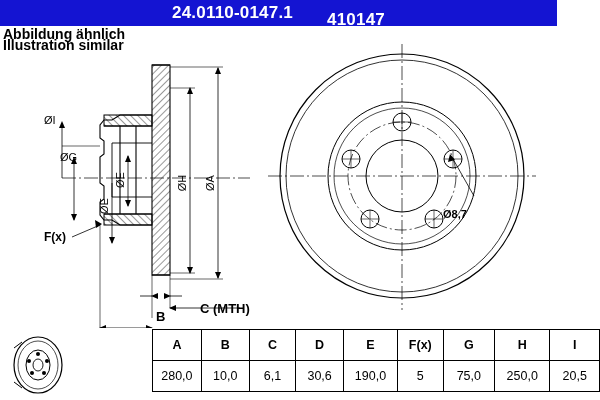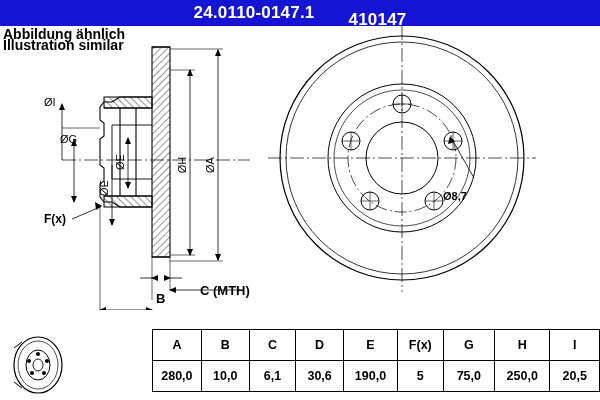--- a/index.html
+++ b/index.html
@@ -8,56 +8,55 @@
     background:#ffffff;
     font-family:"Liberation Sans", sans-serif;
     color:#000;
     position:relative;
     overflow:hidden;
   }
   #root{position:relative;width:600px;height:400px;}
 
   
   .header{
-    position:absolute;left:0;top:0;width:600px;height:26px;
+    position:absolute;left:0;top:0;width:557px;height:26px;
     background:#1414d2;
     display:flex;align-items:center;justify-content:center;
   }
   .header .t1{
     color:#fff;font-weight:bold;font-size:17px;letter-spacing:.2px;
   }
   .header .gap{display:inline-block;width:34px;}
   .header .t2{
     color:#fff;font-weight:bold;font-size:17px;letter-spacing:.2px;margin-top:13px;
   }
 
   .illus{
     position:absolute;left:3px;top:29px;
     font-size:14px;font-weight:bold;line-height:10.5px;
   }
 
   
-  .canvas{position:absolute;left:0;top:10px;width:600px;height:300px;}
+  .canvas{position:absolute;left:0;top:28px;width:600px;height:300px;}
   svg{display:block;}
 
   
   .tablewrap{
     position:absolute;left:0;top:329px;width:600px;height:71px;
   }
   table.spec{
     border-collapse:collapse;
     position:absolute;left:152px;top:0px;
   }
   table.spec td{
     border:1px solid #000;
     text-align:center;
     font-size:12.5px;
     height:30px;
     padding:0 2px;
-    font-weight:bold;
   }
   table.spec tr.hdr td{font-weight:bold;}
   .disc-thumb{position:absolute;left:8px;top:5px;}
 </style>
 </head>
 <body>
 
 <div id="root">
 
   <div class="header">

